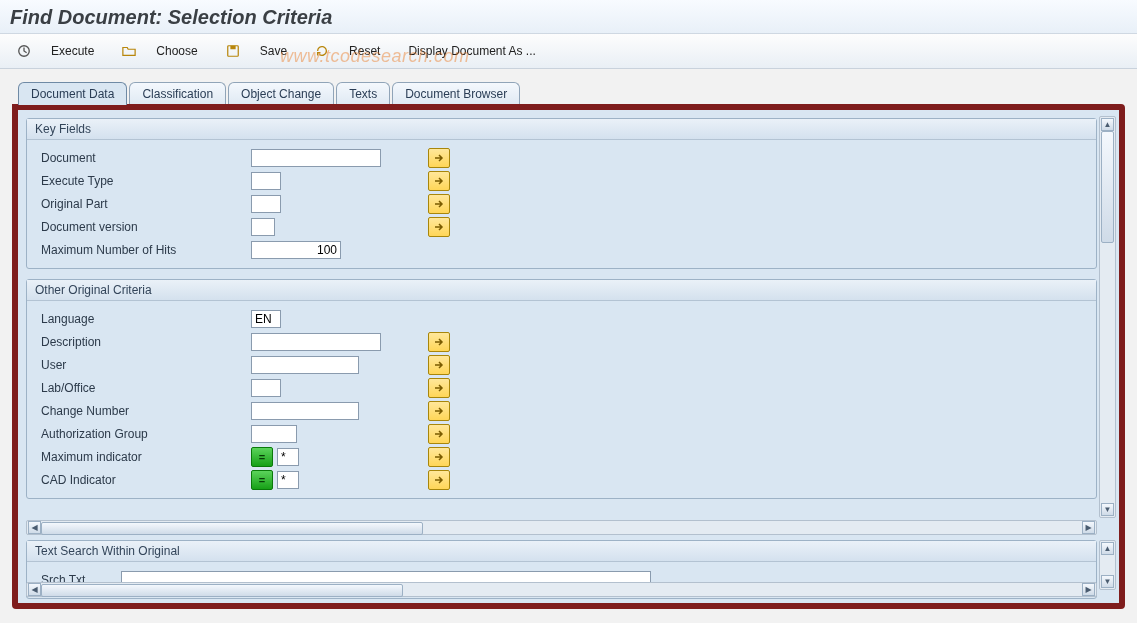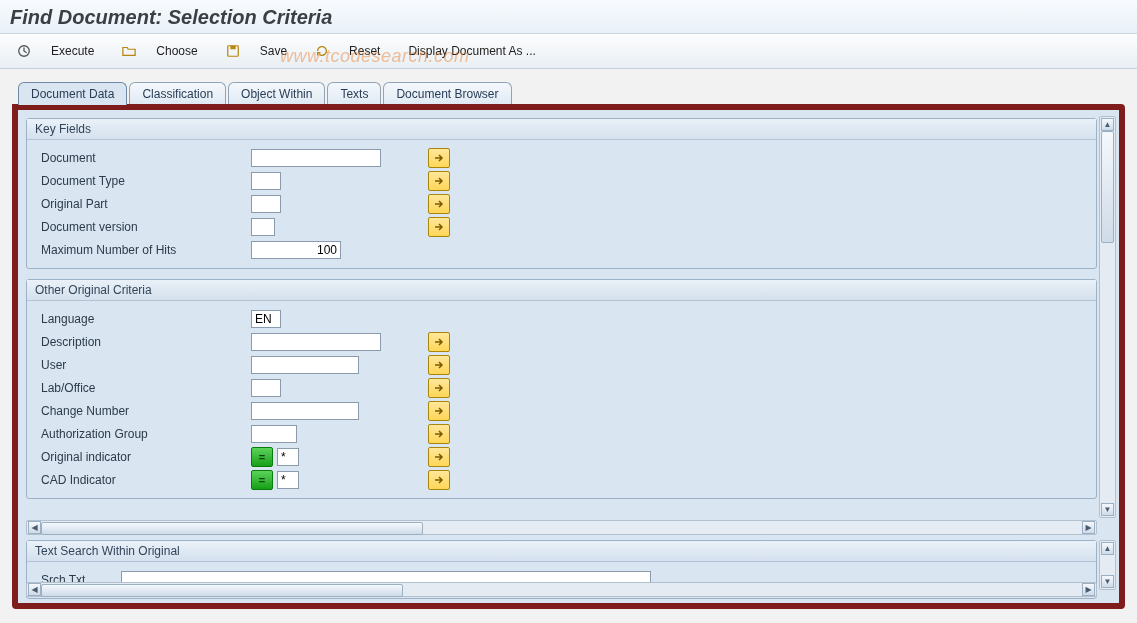--- a/index.html
+++ b/index.html
@@ -315,21 +315,21 @@
     <span>Display Document As ...</span>
   </span>
 </div>
 
 <div class="watermark">www.tcodesearch.com</div>
 
 <div class="outer">
   <div class="tabstrip">
     <div class="tab active"><span>Document Data</span></div>
     <div class="tab"><span>Classification</span></div>
-    <div class="tab"><span>Object Within</span></div>
+    <div class="tab"><span>Object Change</span></div>
     <div class="tab"><span>Texts</span></div>
     <div class="tab"><span>Document Browser</span></div>
   </div>
 
   <div class="tab-panel">
 
     <div class="scroll-area">
 
       <div class="group">
         <div class="group-header">Key Fields</div>
@@ -339,21 +339,21 @@
             <span class="fld">
                 <input type="text" class="w-doc" style="">
               </span>
             <span class="range-col"><span class="range-btn">
                   <svg viewBox="0 0 10 10">
                     <path d="M1 5h6M5 2l3 3-3 3" stroke="#7a5b00" stroke-width="1.5" fill="none"></path>
                   </svg>
                 </span></span>
           </div>
           <div class="row">
-            <span class="lbl">Document Type</span>
+            <span class="lbl">Execute Type</span>
             <span class="fld">
                 <input type="text" class="w-tiny" style="">
               </span>
             <span class="range-col"><span class="range-btn">
                   <svg viewBox="0 0 10 10">
                     <path d="M1 5h6M5 2l3 3-3 3" stroke="#7a5b00" stroke-width="1.5" fill="none"></path>
                   </svg>
                 </span></span>
           </div>
           <div class="row">
@@ -445,21 +445,21 @@
             <span class="fld">
                 <input type="text" class="w-small" style="">
               </span>
             <span class="range-col"><span class="range-btn">
                   <svg viewBox="0 0 10 10">
                     <path d="M1 5h6M5 2l3 3-3 3" stroke="#7a5b00" stroke-width="1.5" fill="none"></path>
                   </svg>
                 </span></span>
           </div>
           <div class="row">
-            <span class="lbl">Original indicator</span>
+            <span class="lbl">Maximum indicator</span>
             <span class="fld">
               <span class="eq-btn">
                   <span>=</span>
                 </span>
               <input type="text" class="star-input" value="*" style="">
             </span>
             <span class="range-col"><span class="range-btn">
                   <svg viewBox="0 0 10 10">
                     <path d="M1 5h6M5 2l3 3-3 3" stroke="#7a5b00" stroke-width="1.5" fill="none"></path>
                   </svg>

